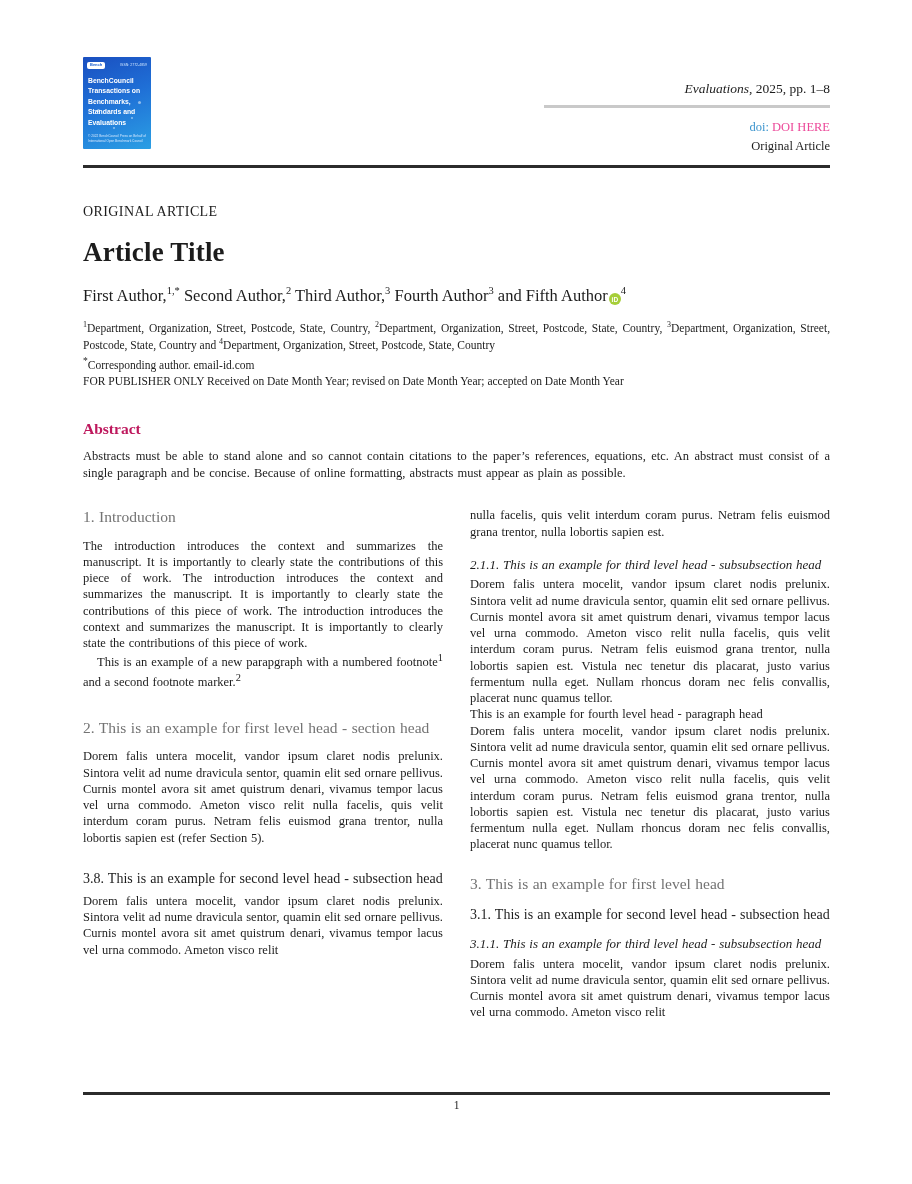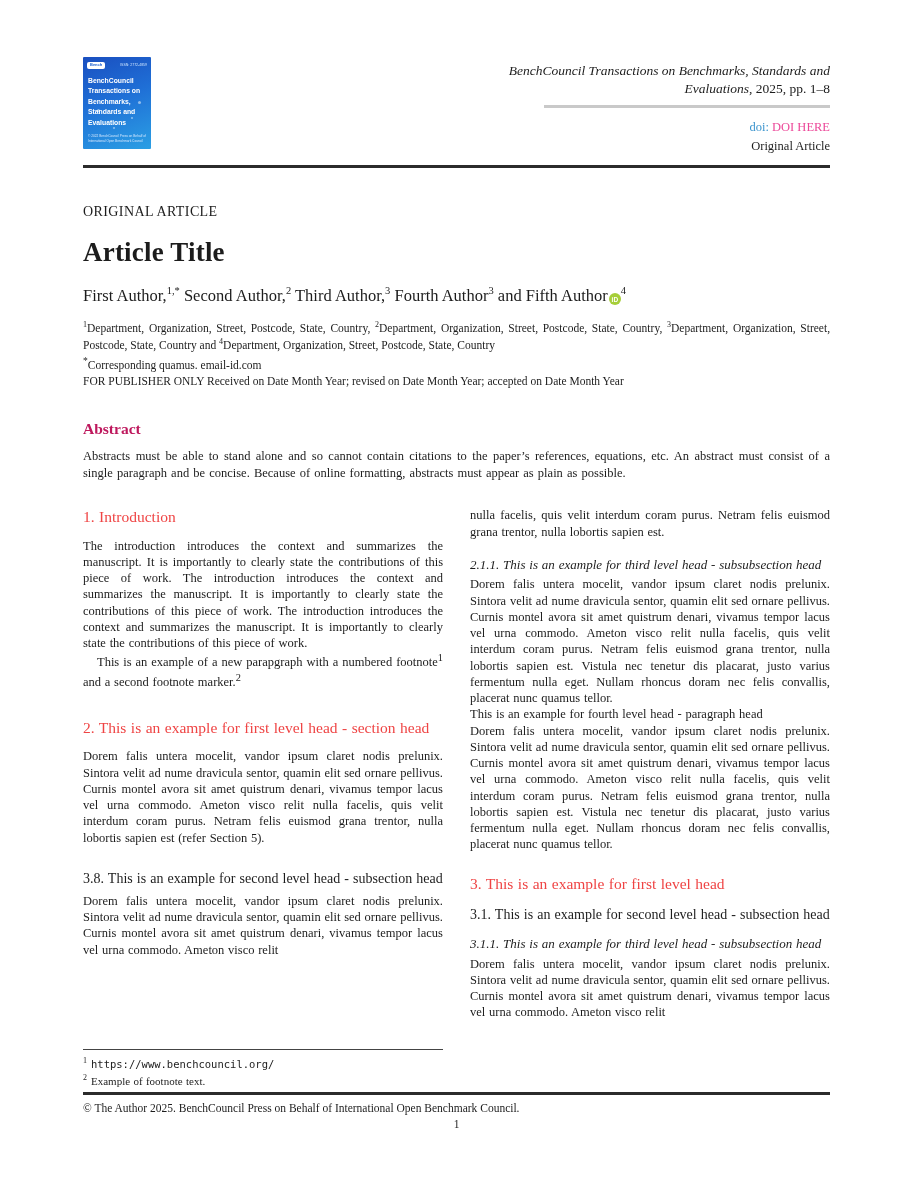--- a/index.html
+++ b/index.html
@@ -46,21 +46,21 @@
   .affil-line3{font-size:11.5px;line-height:1.45;}
   
   .abs-heading{margin-top:30px;font-size:15.5px;font-weight:bold;color:#be185d;}
   .abs-text{margin-top:10px;font-size:12.5px;line-height:1.35;text-align:justify;word-spacing:1px;}
   .keywords{margin-top:17px;font-size:13px;}
   .kw-label{color:#3c95ce;font-weight:bold;font-size:15px;}
   
   .columns{margin-top:26px;display:flex;gap:27px;height:582px;overflow:hidden;}
   .col{width:360px;flex:0 0 auto;font-size:12.5px;line-height:1.3;text-align:justify;
     word-spacing:.6px;display:flex;flex-direction:column;}
-  .h-sec{color:#ef4444;font-size:15.5px;line-height:1.3;margin:0 0 10px 0;
+  .h-sec{color:#737373;font-size:15.5px;line-height:1.3;margin:0 0 10px 0;
     padding-left:20px;text-indent:-20px;text-align:left;}
   .h-sec.later{margin-top:28px;}
   .h-sub{font-size:14px;line-height:1.3;margin:24px 0 5px 0;padding-left:27px;text-indent:-27px;text-align:left;}
   .h-subsub{font-size:13px;font-style:italic;line-height:1.35;margin:16px 0 3px 0;
     padding-left:34px;text-indent:-34px;text-align:left;}
   .para-head{margin:13px 0 0 0;text-align:left;}
   .col p{margin:0;}
   .indent{text-indent:14px;}
   .fn-block{margin-top:auto;}
   .fn-rule{width:360px;height:1px;background:#444;margin-bottom:5px;}
@@ -85,21 +85,21 @@
       <div class="cover-dot" style="width:3px;height:3px;left:55px;top:44px;"></div>
       <div class="cover-top">
         <span class="cover-logo">Bench</span>
         <span class="cover-issn">ISSN: 2772-4859</span>
       </div>
       <div class="cover-title">BenchCouncil Transactions on Benchmarks, Standards and Evaluations</div>
       <div class="cover-imprint">© 2022 BenchCouncil Press on Behalf of International Open Benchmark Council</div>
     </div>
     <div class="header-right">
       <div class="journal-name">
-        <span>BenchCouncil Transactions on Benchmarks, Standards and</span><br>
+        <br>
         <span>Evaluations</span><span class="journal-rest">, 2025, pp. 1–8</span>
       </div>
       <div class="gray-rule"></div>
       <div class="doi-line">
         <span>doi:</span>
         <a href="#">DOI HERE</a>
       </div>
       <div class="meta-line">Original Article</div>
     </div>
   </div>
@@ -110,66 +110,56 @@
   <div class="title">Article Title</div>
 
   <div class="authors">
     <span>First Author,</span><sup>1,*</sup><span> Second Author,</span><sup>2</sup><span> Third Author,</span><sup>3</sup><span> Fourth Author</span><sup>3</sup><span> and Fifth Author</span><span class="orcid">iD</span><sup>4</sup>
   </div>
 
   <div class="affils">
     <sup>1</sup><span>Department, Organization, Street, Postcode, State, Country, </span><sup>2</sup><span>Department, Organization, Street, Postcode, State, Country, </span><sup>3</sup><span>Department, Organization, Street, Postcode, State, Country and </span><sup>4</sup><span>Department, Organization, Street, Postcode, State, Country</span>
   </div>
   <div class="affil-line2">
-    <sup>*</sup><span>Corresponding quamus. email-id.com</span>
+    <sup>*</sup><span>Corresponding author. email-id.com</span>
   </div>
   <div class="affil-line3">FOR PUBLISHER ONLY Received on Date Month Year; revised on Date Month Year; accepted on Date Month Year</div>
 
   <div class="abs-heading">Abstract</div>
   <div class="abs-text">Abstracts must be able to stand alone and so cannot contain citations to the paper’s references, equations, etc. An abstract must consist of a single paragraph and be concise. Because of online formatting, abstracts must appear as plain as possible.</div>
 
 
   <div class="columns">
 
     <div class="col">
       <div class="h-sec">1. Introduction</div>
       <p>The introduction introduces the context and summarizes the manuscript. It is importantly to clearly state the contributions of this piece of work. The introduction introduces the context and summarizes the manuscript. It is importantly to clearly state the contributions of this piece of work. The introduction introduces the context and summarizes the manuscript. It is importantly to clearly state the contributions of this piece of work.</p>
       <p class="indent"><span>This is an example of a new parapgraph with a numbered footnote</span><sup>1</sup><span> and a second footnote marker.</span><sup>2</sup></p>
 
       <div class="h-sec later">2. This is an example for first level head - section head</div>
       <p>Dorem falis untera mocelit, vandor ipsum claret nodis prelunix. Sintora velit ad nume dravicula sentor, quamin elit sed ornare pellivus. Curnis montel avora sit amet quistrum denari, vivamus tempor lacus vel urna commodo. Ameton visco relit nulla facelis, quis velit interdum coram purus. Netram felis euismod grana trentor, nulla lobortis sapien est (refer Section 5).</p>
 
       <div class="h-sub">3.8. This is an example for second level head - subsection head</div>
       <p>Dorem falis untera mocelit, vandor ipsum claret nodis prelunix. Sintora velit ad nume dravicula sentor, quamin elit sed ornare pellivus. Curnis montel avora sit amet quistrum denari, vivamus tempor lacus vel urna commodo. Ameton visco relit</p>
 
-      <div class="fn-block">
-        <div class="fn-rule"></div>
-        <div class="fn-item">
-          <sup>1</sup><a href="#" class="mono" style="color:#1c1c1c;text-decoration:none;">https://www.benchcouncil.org/</a>
-        </div>
-        <div class="fn-item">
-          <sup>2</sup><span>Example of footnote text.</span>
-        </div>
-      </div>
     </div>
 
     <div class="col">
       <p>nulla facelis, quis velit interdum coram purus. Netram felis euismod grana trentor, nulla lobortis sapien est.</p>
 
       <div class="h-subsub">2.1.1. This is an example for third level head - subsubsection head</div>
       <p>Dorem falis untera mocelit, vandor ipsum claret nodis prelunix. Sintora velit ad nume dravicula sentor, quamin elit sed ornare pellivus. Curnis montel avora sit amet quistrum denari, vivamus tempor lacus vel urna commodo. Ameton visco relit nulla facelis, quis velit interdum coram purus. Netram felis euismod grana trentor, nulla lobortis sapien est. Vistula nec tenetur dis placarat, justo varius fermentum nulla eget. Nullam rhoncus doram nec felis convallis, placerat nunc quamus tellor.</p>
 
       <p class="para-head">This is an example for fourth level head - paragraph head</p>
       <p>Dorem falis untera mocelit, vandor ipsum claret nodis prelunix. Sintora velit ad nume dravicula sentor, quamin elit sed ornare pellivus. Curnis montel avora sit amet quistrum denari, vivamus tempor lacus vel urna commodo. Ameton visco relit nulla facelis, quis velit interdum coram purus. Netram felis euismod grana trentor, nulla lobortis sapien est. Vistula nec tenetur dis placarat, justo varius fermentum nulla eget. Nullam rhoncus doram nec felis convallis, placerat nunc quamus tellor.</p>
 
       <div class="h-sec later" style="margin-top:21px;margin-bottom:4px;">3. This is an example for first level head</div>
       <div class="h-sub" style="margin-top:8px;">3.1. This is an example for second level head - subsection head</div>
       <div class="h-subsub" style="margin-top:6px;">3.1.1. This is an example for third level head - subsubsection head</div>
       <p>Dorem falis untera mocelit, vandor ipsum claret nodis prelunix. Sintora velit ad nume dravicula sentor, quamin elit sed ornare pellivus. Curnis montel avora sit amet quistrum denari, vivamus tempor lacus vel urna commodo. Ameton visco relit</p>
     </div>
 
   </div>
 
   <div class="footer-rule"></div>
-  <div class="copyright">© The Author 2025. BenchCouncil Press on Behalf of International Open Benchmark Council.</div>
   <div class="page-num">1</div>
 
 </div>
 
 </body></html>

